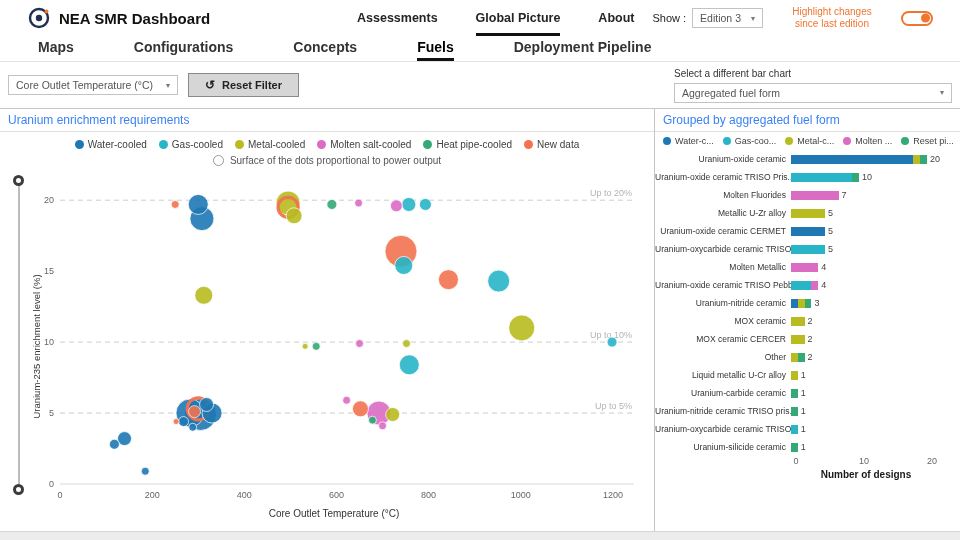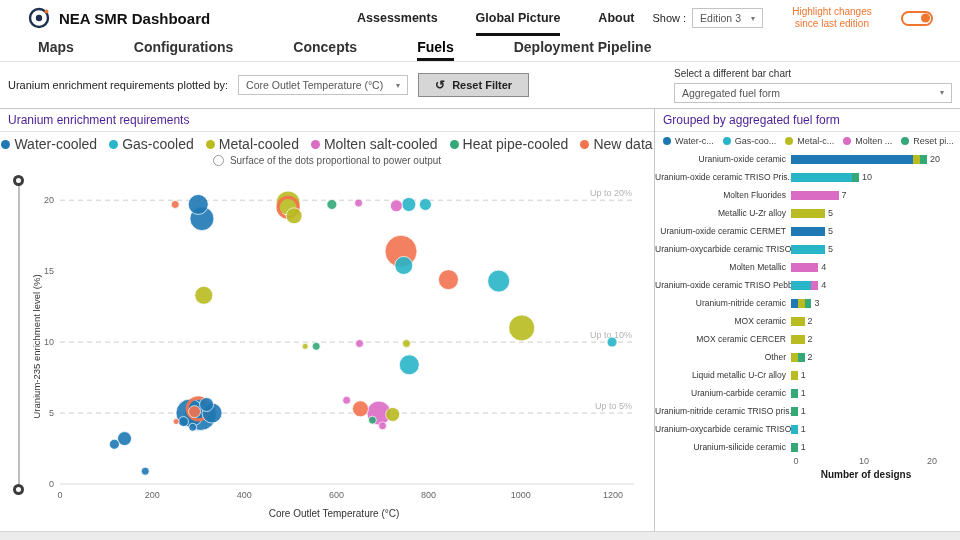--- a/index.html
+++ b/index.html
@@ -38,27 +38,27 @@
   .filter-label { font-size:11px; color:#222; }
   .reset-btn { background:#d6d6d6; border:1px solid #8a8a8a; font-size:11px; font-weight:bold;
     color:#222; padding:4px 16px; display:flex; align-items:center; gap:7px; cursor:pointer; }
   .reset-icon { font-size:12px; }
   .filter-right { width:278px; display:flex; flex-direction:column; gap:4px; justify-content:center; }
   .filter-right .small-label { font-size:10px; color:#333; }
   .filter-right .dd { justify-content:space-between; }
 
   
   .main { display:flex; border-top:1px solid #c6c6c6; height:423px; }
-  .panel-title { font-size:12px; color:#4c1d95; padding:4px 8px; height:23px;
+  .panel-title { font-size:12px; color:#3b82f6; padding:4px 8px; height:23px;
     border-bottom:1px solid #e0e0e0; }
   .scatter-panel { width:671px; border-right:1px solid #c6c6c6; position:relative; }
   .bar-panel { flex:1; display:flex; flex-direction:column; }
 
   
-  .legend-row { display:flex; justify-content:center; gap:12px; font-size:14px; color:#404040;
+  .legend-row { display:flex; justify-content:center; gap:12px; font-size:10px; color:#404040;
     margin-top:4px; height:16px; align-items:center; flex-wrap:nowrap; }
   .lg-item { display:flex; align-items:center; gap:4px; white-space:nowrap; cursor:pointer; }
   .dot { width:9px; height:9px; border-radius:50%; display:inline-block; flex:none; }
   .note-row { display:flex; justify-content:center; align-items:center; gap:6px; font-size:10px;
     color:#555; height:16px; }
   .open-circle { width:11px; height:11px; border:1.3px solid #999; border-radius:50%; display:inline-block; }
   #scatter-svg { display:block; margin-left:34px; }
   .x-axis-label { margin-left:34px; width:600px; text-align:center; font-size:10px; color:#333; }
   .ylabel { position:absolute; left:-74px; top:232px; width:220px; text-align:center;
     font-size:9.5px; color:#333; transform:rotate(-90deg); }
@@ -142,21 +142,20 @@
   <div class="sub-tab active">
       <span>Fuels</span>
     </div>
   <div class="sub-tab">
       <span>Deployment Pipeline</span>
     </div>
 </div>
 
 <div class="filterbar">
   <div class="filter-left">
-    <span class="filter-label">Uranium enrichment requirements plotted by:</span>
     <div class="dd" style="min-width:170px; justify-content:space-between;">
       <span>Core Outlet Temperature (°C)</span>
       <span class="chev">▾</span>
     </div>
     <button class="reset-btn">
       <span class="reset-icon">↺</span>
       <span>Reset Filter</span>
     </button>
   </div>
   <div class="filter-right">

